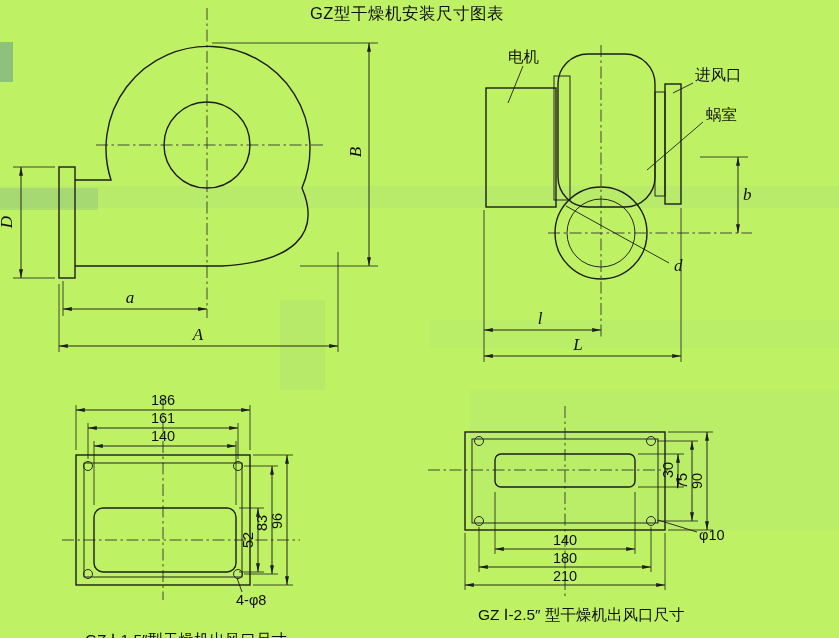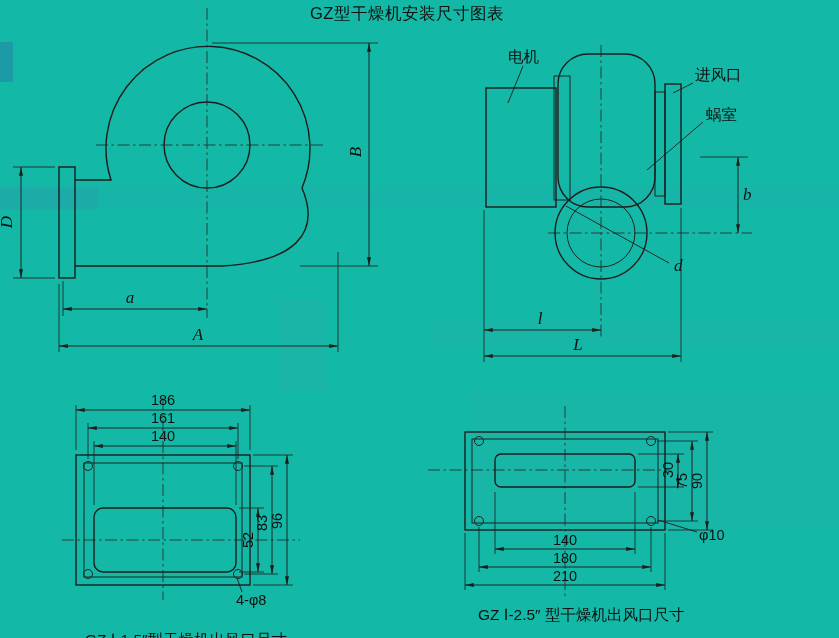--- a/index.html
+++ b/index.html
@@ -1,17 +1,17 @@
 <!DOCTYPE html>
 <html><head>
 <meta charset="utf-8">
 <style>
   html,body{margin:0;padding:0;}
   body{width:839px;height:638px;overflow:hidden;background:#e8e8e6;}
-  .page{position:relative;width:839px;height:638px;background:#14b8a6;overflow:hidden;font-family:"Liberation Sans",sans-serif;}
+  .page{position:relative;width:839px;height:638px;background:#bef264;overflow:hidden;font-family:"Liberation Sans",sans-serif;}
   .artifact{position:absolute;pointer-events:none;}
   svg.draw{position:absolute;left:0;top:0;}
   .ol{fill:none;stroke:#1d1d1d;stroke-width:1.4;}
   .thin{fill:none;stroke:#1d1d1d;stroke-width:0.95;}
   .cl{fill:none;stroke:#2a2a2a;stroke-width:0.85;stroke-dasharray:12 3.5 2.5 3.5;}
   .dim{fill:none;stroke:#1d1d1d;stroke-width:0.95;}
   .ext{fill:none;stroke:#1d1d1d;stroke-width:0.8;}
   .ldr{fill:none;stroke:#1d1d1d;stroke-width:0.9;}
   text{fill:#101010;}
   .num{font-family:"Liberation Sans",sans-serif;font-size:14.5px;}

